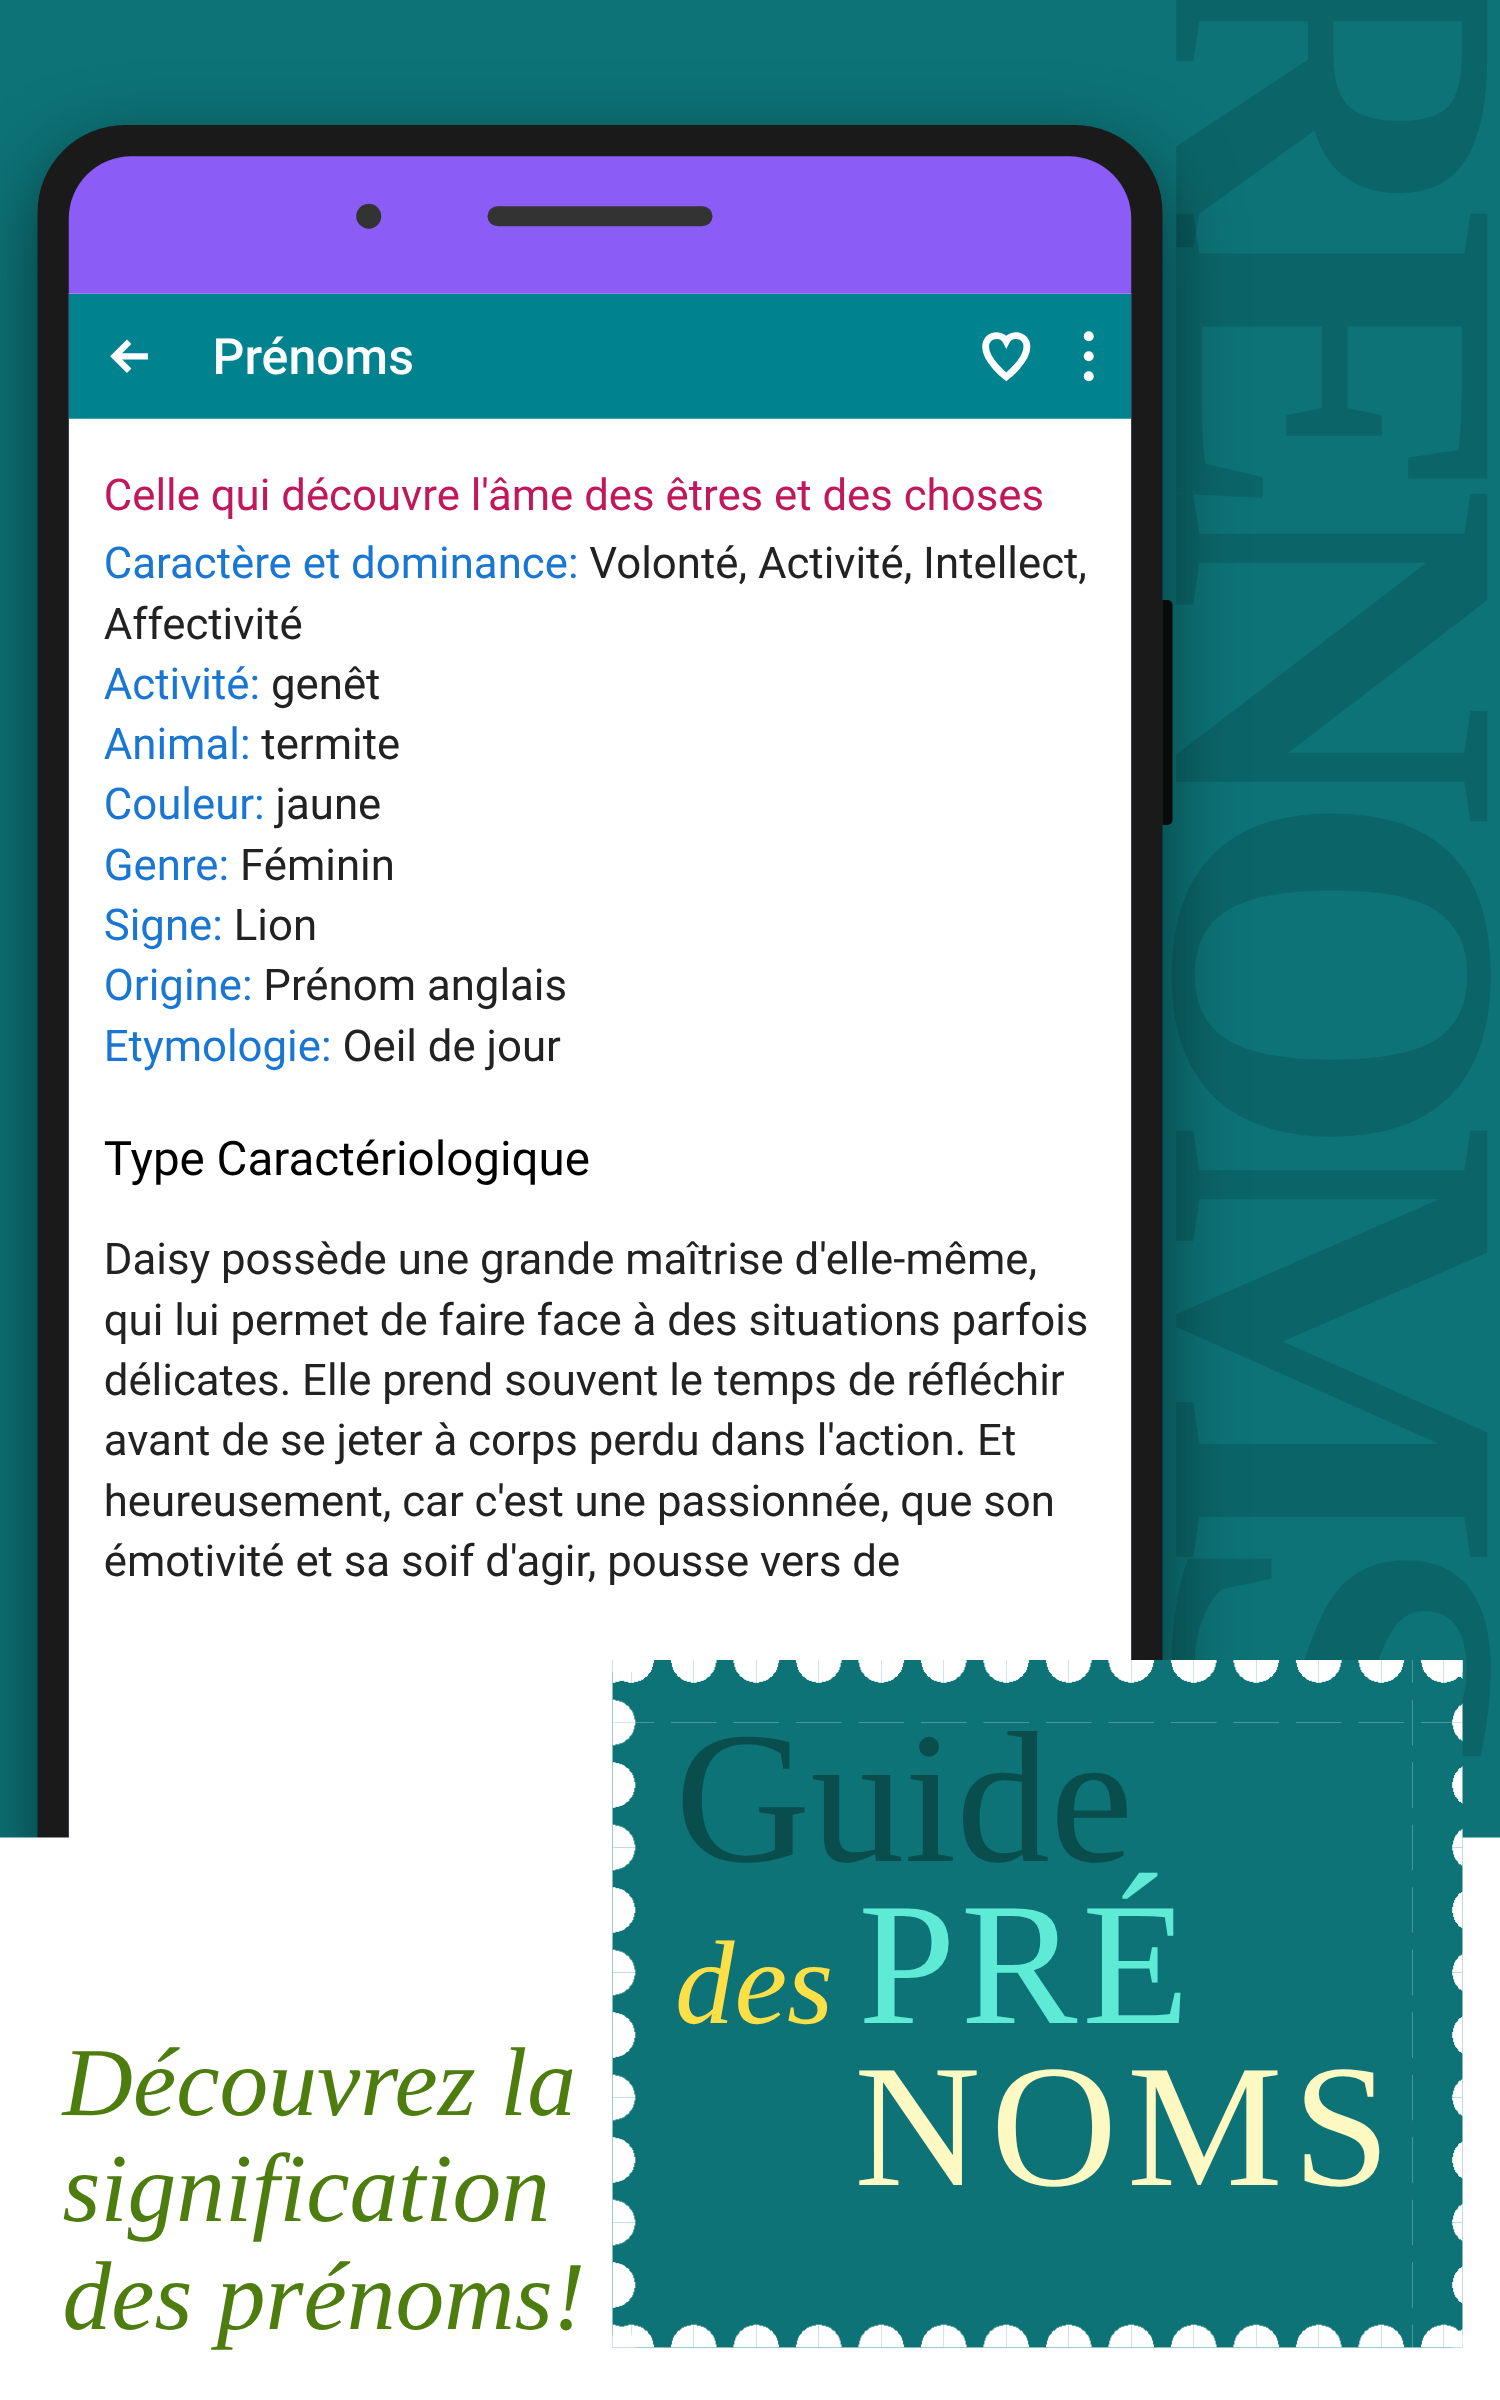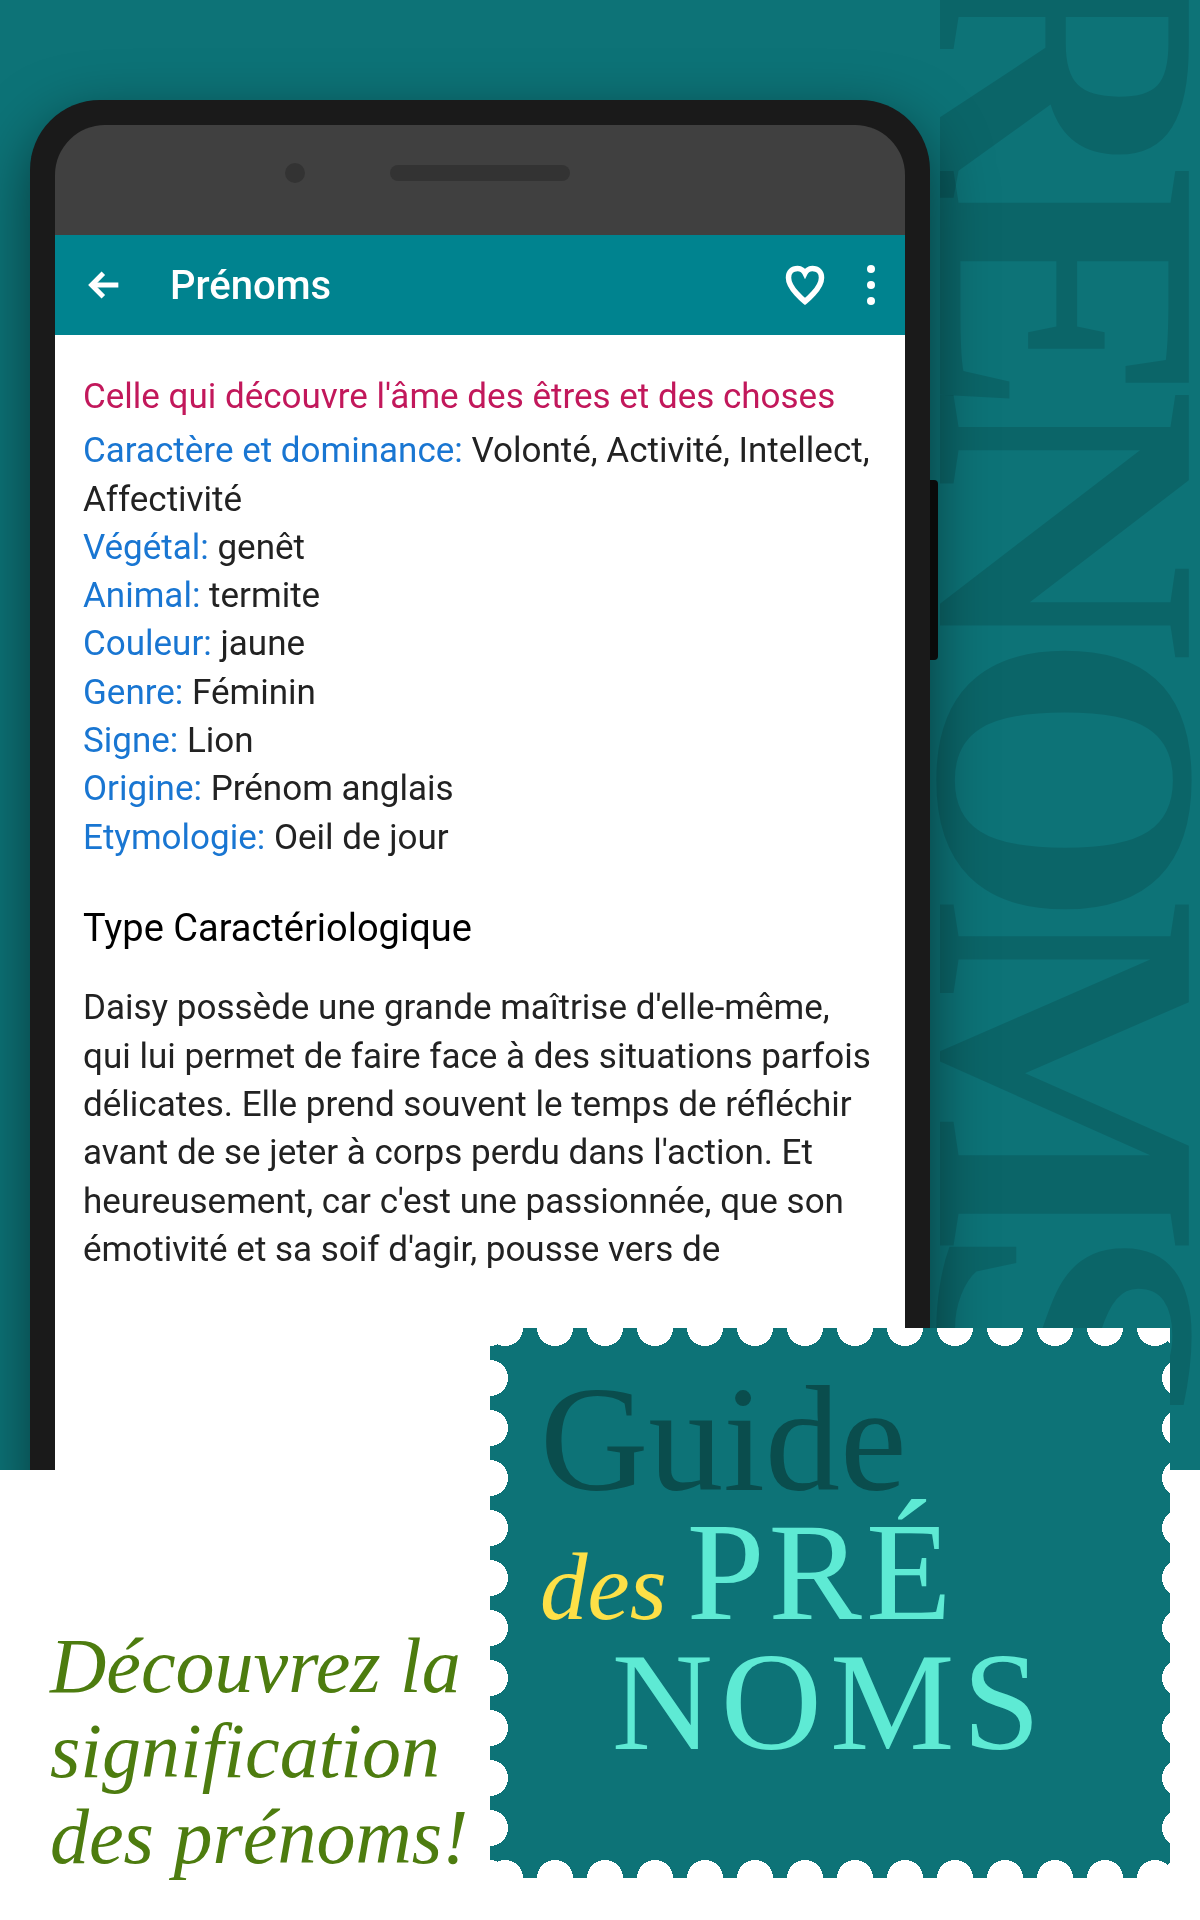--- a/index.html
+++ b/index.html
@@ -31,21 +31,21 @@
       width: 900px;
       height: 1450px;
       background: #1a1a1a;
       border-radius: 70px;
       box-shadow: 0 20px 60px rgba(0,0,0,0.5);
       padding: 25px;
     }
     .phone-inner {
       width: 100%;
       height: 100%;
-      background: #404040;
+      background: #8b5cf6;
       border-radius: 50px;
       position: relative;
       overflow: hidden;
       padding-left: 24px;
     }
     .speaker {
       position: absolute;
       top: 40px;
       left: 50%;
       transform: translateX(-50%);
@@ -236,22 +236,22 @@
       font-style: italic;
     }
     .stamp-pre {
       font-size: 140px;
       color: #5eead4;
       font-weight: normal;
       letter-spacing: 4px;
     }
     .stamp-noms {
       font-size: 140px;
-      color: #5eead4;
-      text-align: center;
+      color: #fef9c3;
+      text-align: right;
       line-height: 0.85;
       letter-spacing: 8px;
       margin-top: -10px;
     }
   </style>
 </head>
 <body>
 
 <div class="bg-text">RENOMS</div>
 
@@ -273,21 +273,21 @@
         <div class="menu-icon">
           <div class="menu-dot"></div>
           <div class="menu-dot"></div>
           <div class="menu-dot"></div>
         </div>
       </div>
       <div class="content">
         <div class="tagline">Celle qui découvre l'âme des êtres et des choses</div>
         <div id="attrs">
             <div class="attr-row"><span class="attr-label">Caractère et dominance:</span><span> Volonté, Activité, Intellect, Affectivité</span></div>
-            <div class="attr-row"><span class="attr-label">Végétal:</span><span> genêt</span></div>
+            <div class="attr-row"><span class="attr-label">Activité:</span><span> genêt</span></div>
             <div class="attr-row"><span class="attr-label">Animal:</span><span> termite</span></div>
             <div class="attr-row"><span class="attr-label">Couleur:</span><span> jaune</span></div>
             <div class="attr-row"><span class="attr-label">Genre:</span><span> Féminin</span></div>
             <div class="attr-row"><span class="attr-label">Signe:</span><span> Lion</span></div>
             <div class="attr-row"><span class="attr-label">Origine:</span><span> Prénom anglais</span></div>
             <div class="attr-row"><span class="attr-label">Etymologie:</span><span> Oeil de jour</span></div>
           </div>
         <div class="section-title">Type Caractériologique</div>
         <div class="description">Daisy possède une grande maîtrise d'elle-même, qui lui permet de faire face à des situations parfois délicates. Elle prend souvent le temps de réfléchir avant de se jeter à corps perdu dans l'action. Et heureusement, car c'est une passionnée, que son émotivité et sa soif d'agir, pousse vers de</div>
       </div>

